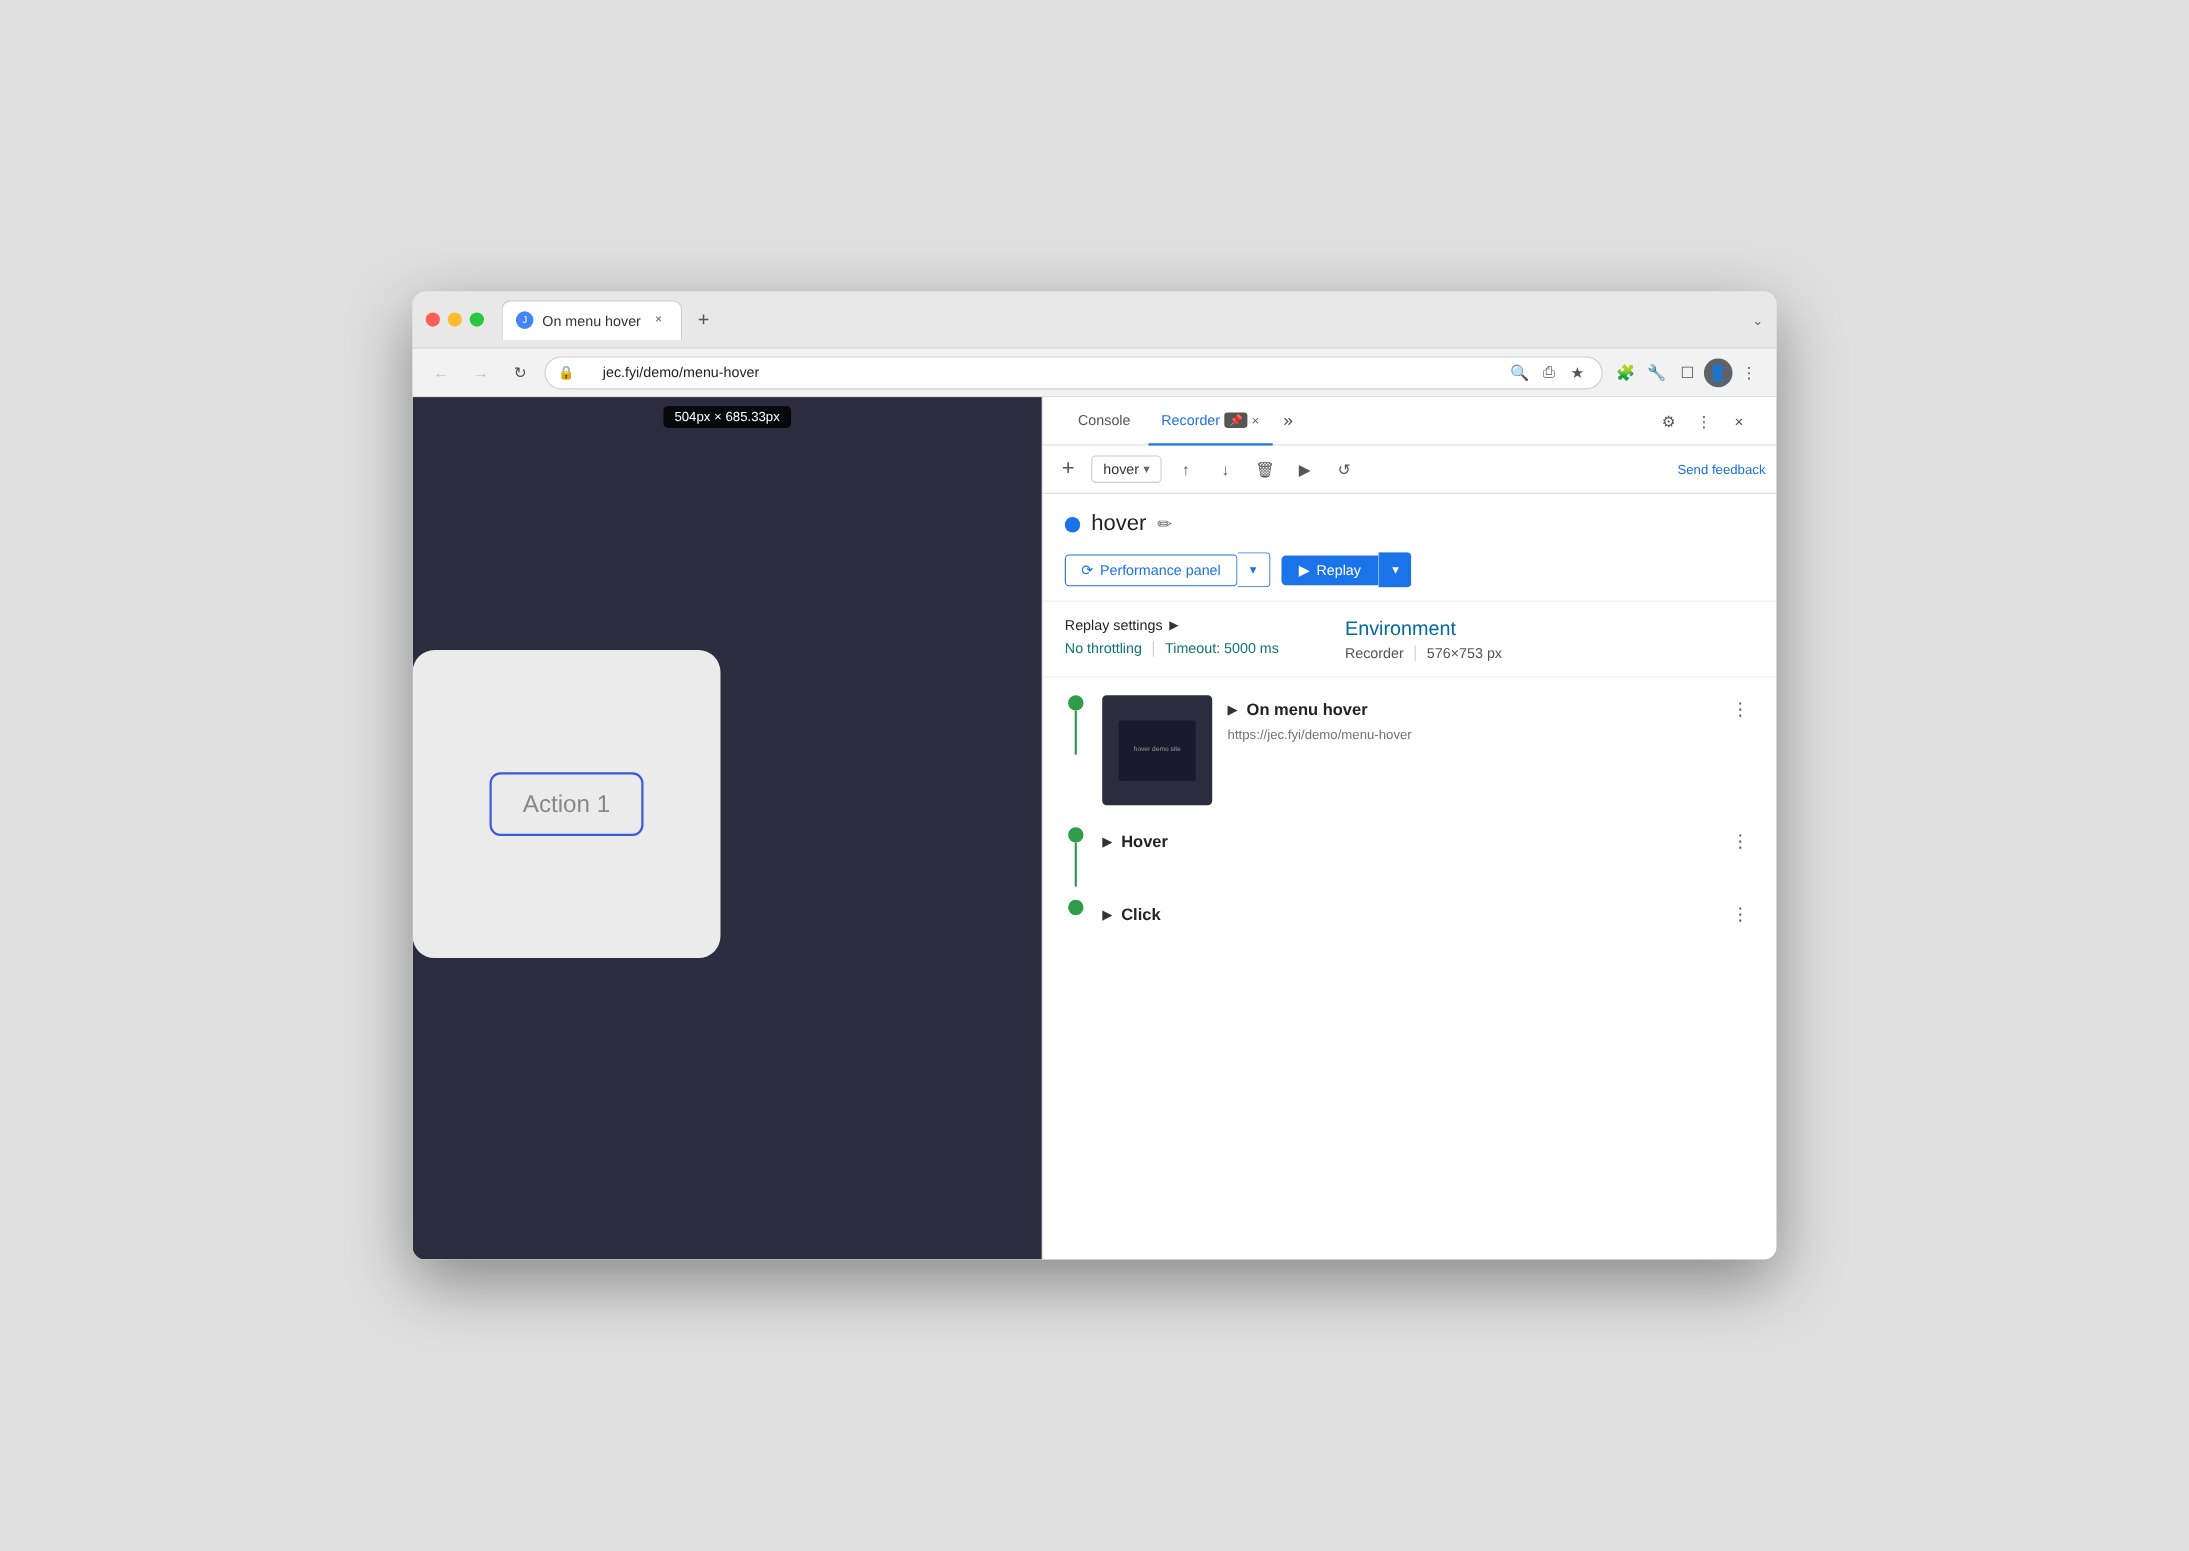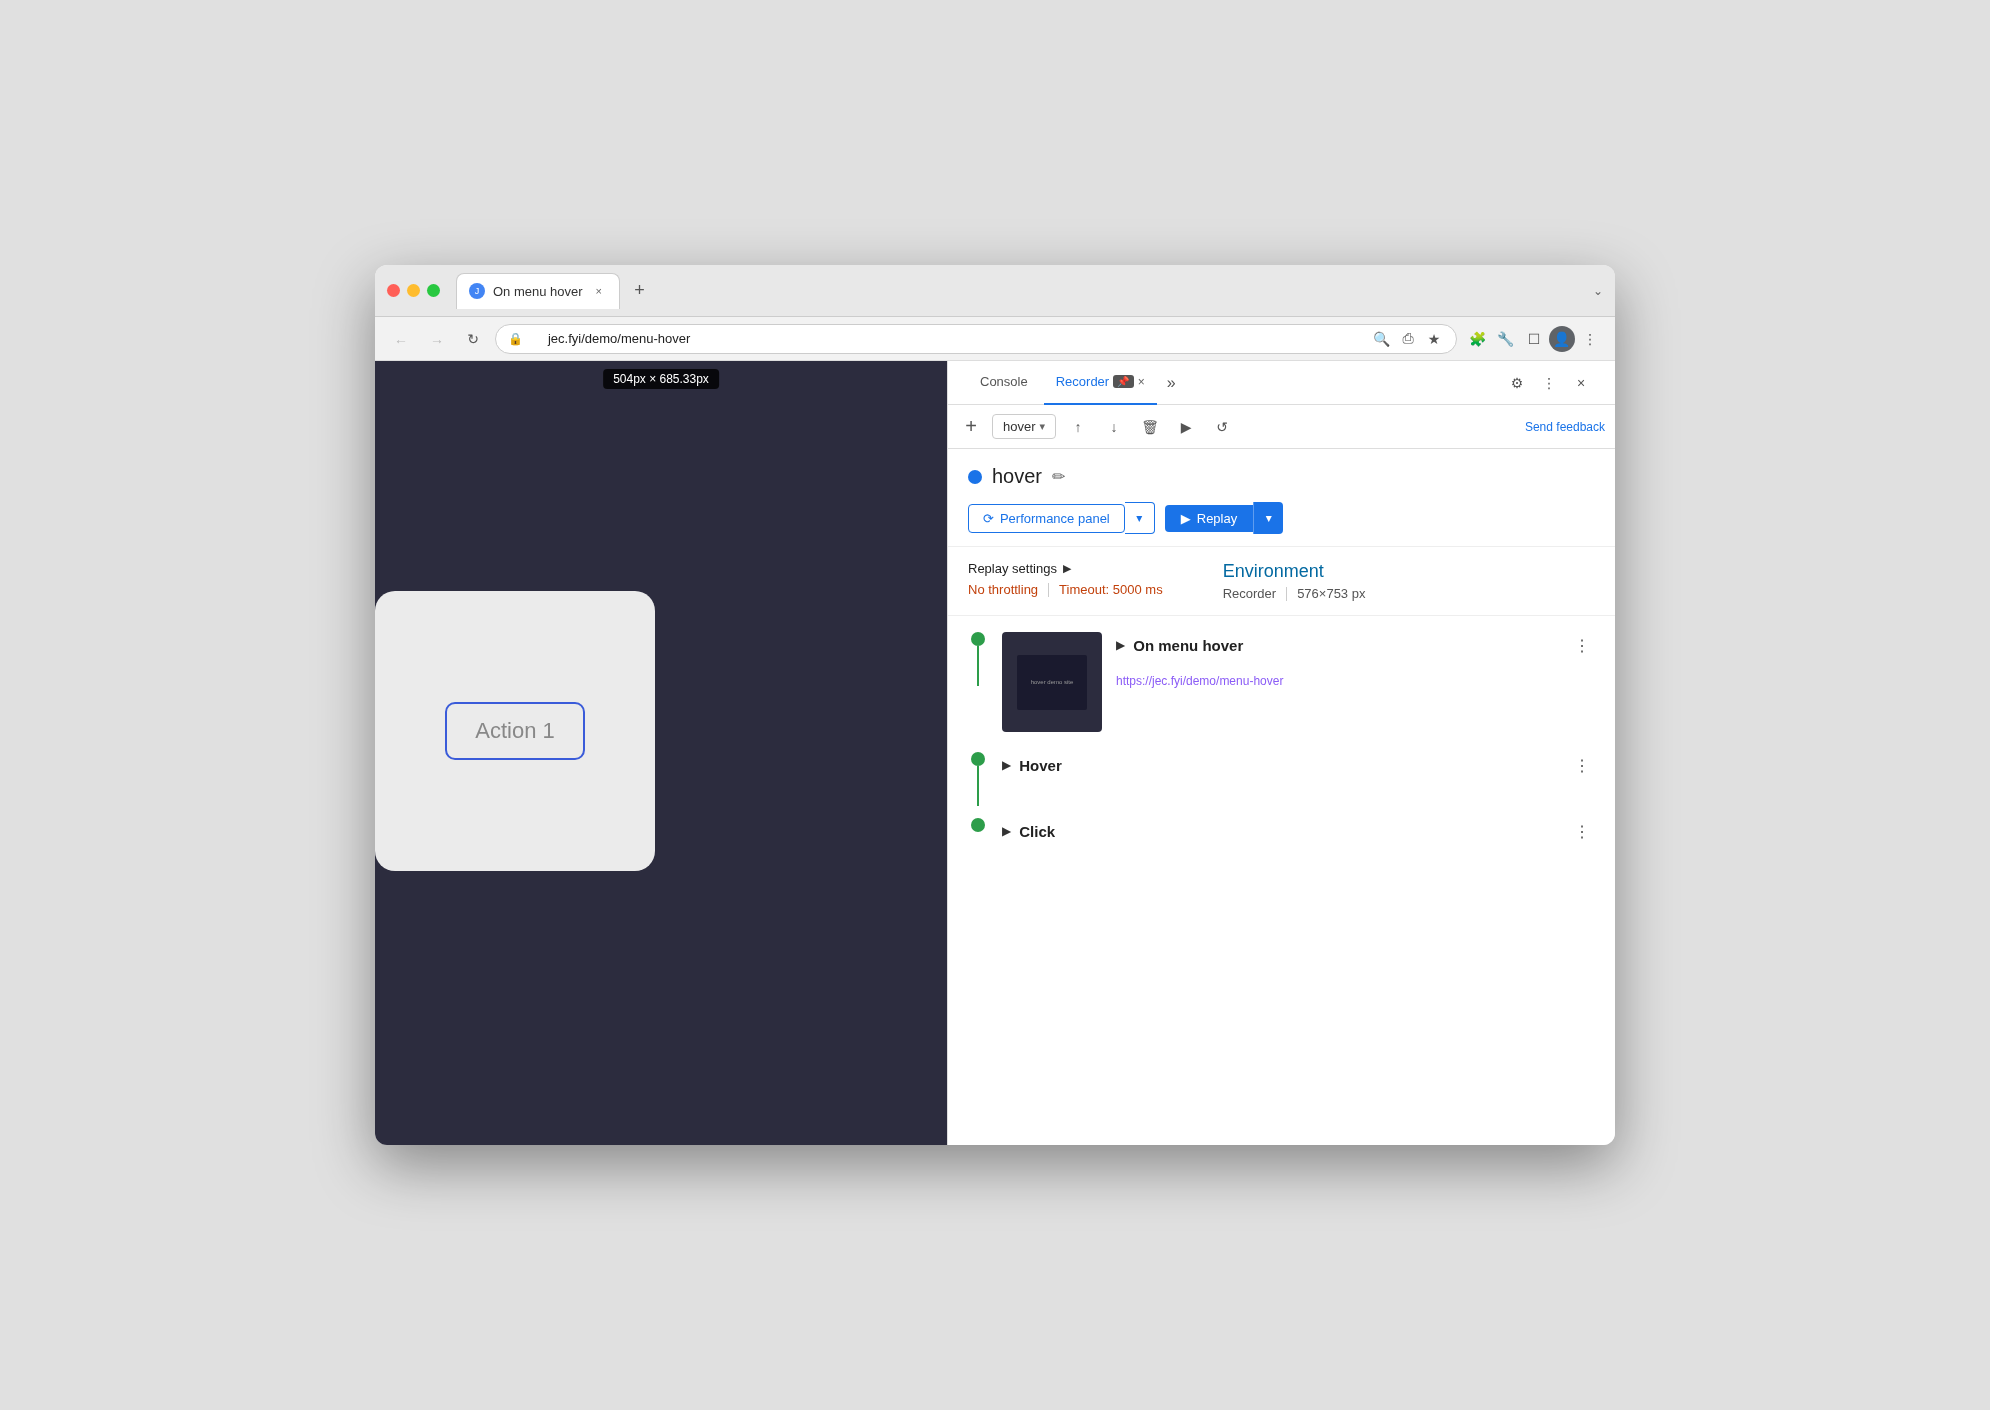--- a/index.html
+++ b/index.html
@@ -471,21 +471,21 @@
     }
     .settings-chevron {
       font-size: 11px;
       color: #333;
     }
     .settings-values {
       display: flex;
       align-items: flex-end;
       gap: 0;
       font-size: 13px;
-      color: #c2410c;
+      color: #0f766e;
     }
     .settings-divider {
       width: 1px;
       height: 14px;
       background: #ccc;
       margin: 0 10px;
     }
     .env-label {
       font-size: 18px;
       font-weight: 500;
@@ -581,22 +581,22 @@
       font-size: 12px;
       color: #333;
     }
     .step-title {
       font-size: 15px;
       font-weight: 600;
       color: #222;
     }
     .step-url {
       font-size: 12px;
-      color: #8b5cf6;
-      margin-top: 16px;
+      color: #737373;
+      margin-top: 3px;
     }
     .step-more-btn {
       width: 26px;
       height: 26px;
       border-radius: 4px;
       display: flex;
       align-items: center;
       justify-content: center;
       font-size: 16px;
       color: #555;

